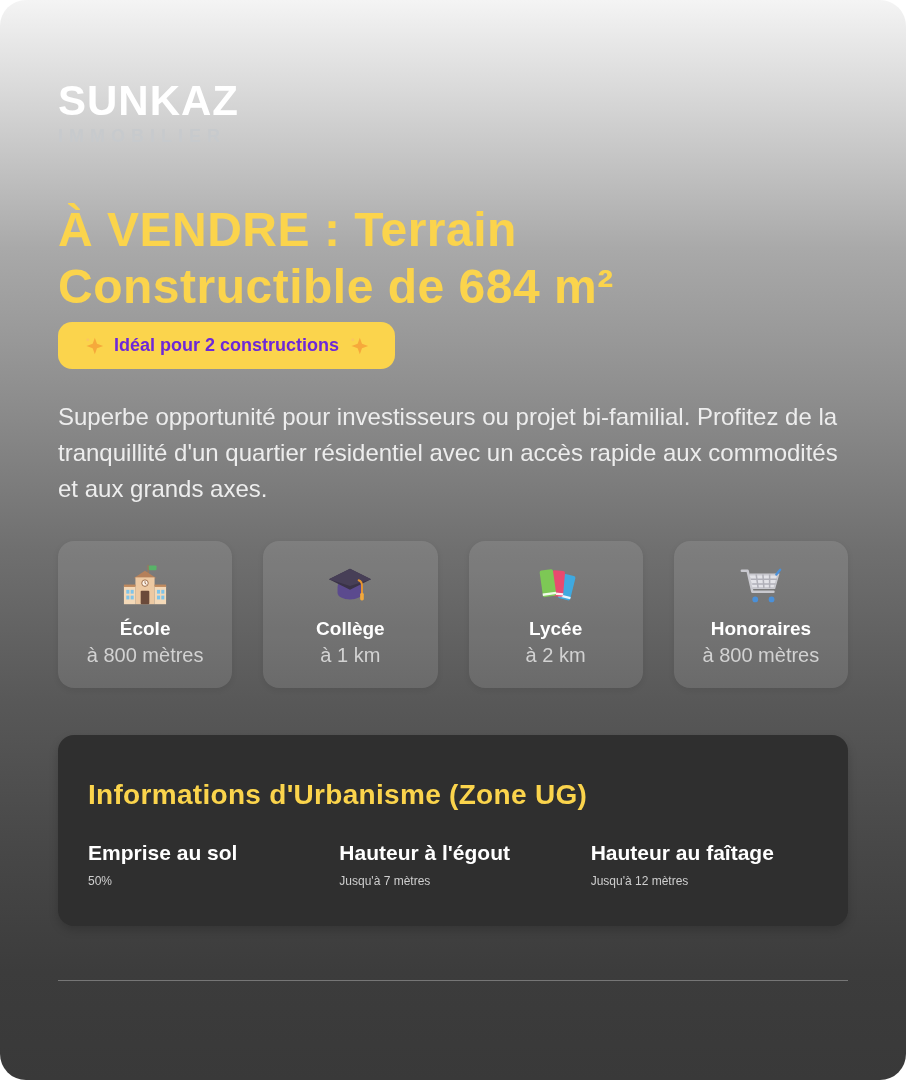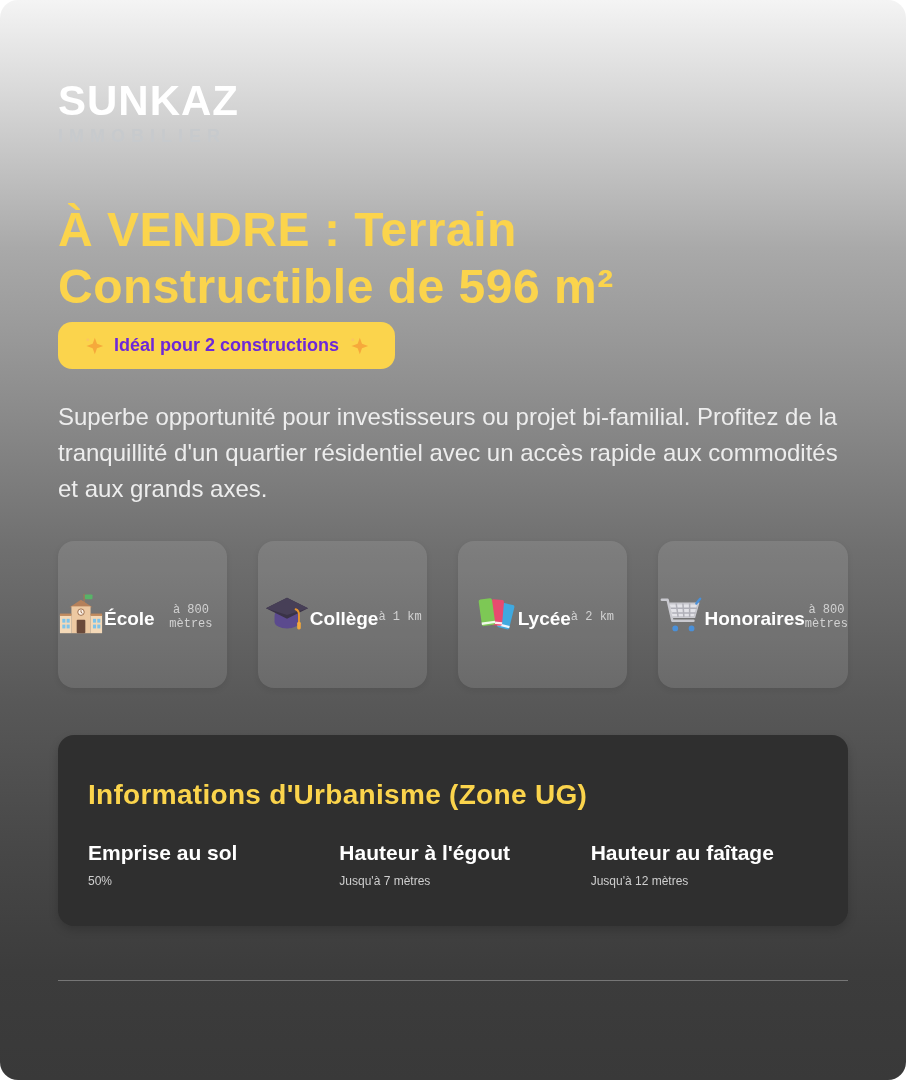--- a/index.html
+++ b/index.html
@@ -4,21 +4,21 @@
 <style>
   * { margin: 0; padding: 0; box-sizing: border-box; }
   html, body { background: #ffffff; }
   body {
     width: 906px; height: 1080px;
     font-family: "Liberation Sans", "DejaVu Sans", sans-serif;
     -webkit-font-smoothing: antialiased;
   }
   .poster {
     width: 906px; height: 1080px;
-    border-radius: 18px;
+    border-radius: 26px;
     overflow: hidden;
     position: relative;
     background: linear-gradient(180deg,
       #f4f4f4 0%,
       #d4d4d4 10%,
       #a9a9a9 23%,
       #8d8d8d 37%,
       #6f6f6f 51%,
       #585858 65%,
       #474747 79%,
@@ -68,28 +68,28 @@
   .cards {
     margin-top: 34px;
     display: grid;
     grid-template-columns: repeat(4, 1fr);
     gap: 31px;
   }
   .card {
     height: 147px;
     background: rgba(255,255,255,0.10);
     border-radius: 16px;
-    display: flex; 
+    display: flex; flex-direction: column;
     align-items: center; justify-content: center;
     text-align: center;
     box-shadow: 0 2px 6px rgba(0,0,0,0.08);
   }
   .card-icon { width: 46px; height: 46px; }
   .card-title { margin-top: 9px; font-size: 19px; font-weight: 700; color: #ffffff; }
-  .card-distance { margin-top: 4px; font-size: 12px; color: #d2d2d2; font-family: Liberation Mono, monospace; }
+  .card-distance { margin-top: 4px; font-size: 20px; color: #d2d2d2; }
 
   
   .urbanism {
     margin-top: 47px;
     background: #2f2f2f;
     border-radius: 16px;
     padding: 44px 30px 38px 30px;
     box-shadow: 0 4px 10px rgba(0,0,0,0.18);
   }
   .urbanism-title {
@@ -127,21 +127,21 @@
 <div class="poster">
   <div class="content">
 
     
     <div class="logo">
       <div class="logo-name">SUNKAZ</div>
       <div class="logo-sub">IMMOBILIER</div>
     </div>
 
     
-    <h1 class="headline"><span>À VENDRE : Terrain</span><br><span>Constructible de 596 m²</span></h1>
+    <h1 class="headline"><span>À VENDRE : Terrain</span><br><span>Constructible de 684 m²</span></h1>
 
     
     <div class="badge">
       <span class="sparkle">
         <svg viewBox="0 0 24 24" width="20" height="20">
           <path d="M13 2 L15.6 9.4 L23 12 L15.6 14.6 L13 22 L10.4 14.6 L3 12 L10.4 9.4 Z" fill="#f6a93b"></path>
           <circle cx="4.5" cy="4.5" r="1.8" fill="#fbc75e"></circle>
         </svg>
       </span>
       <span>Idéal pour 2 constructions</span>

